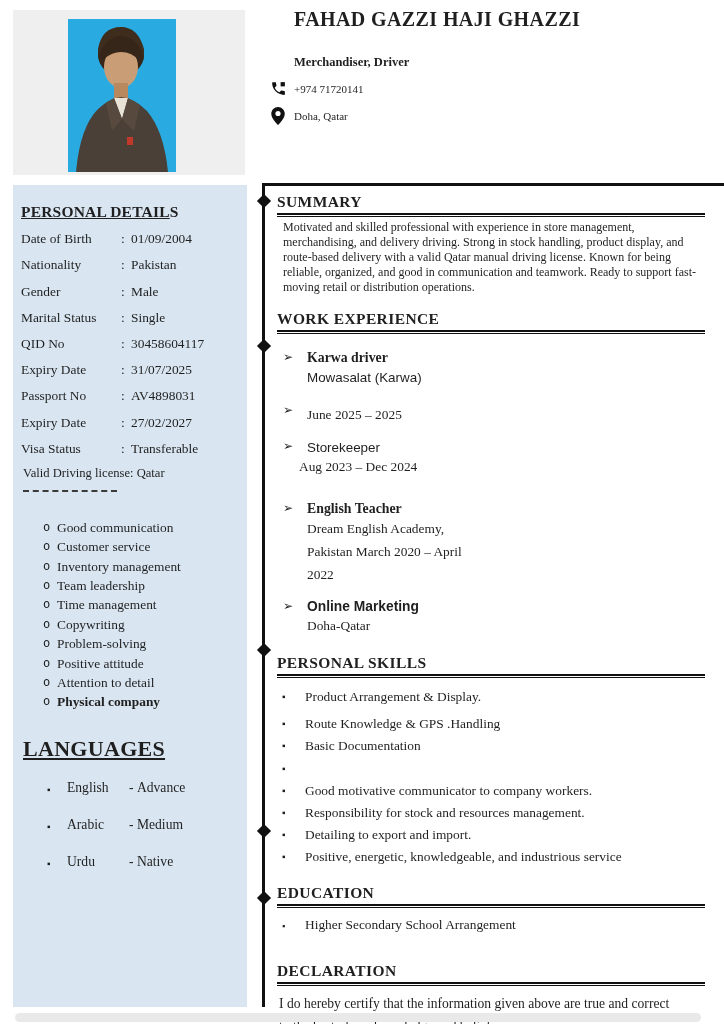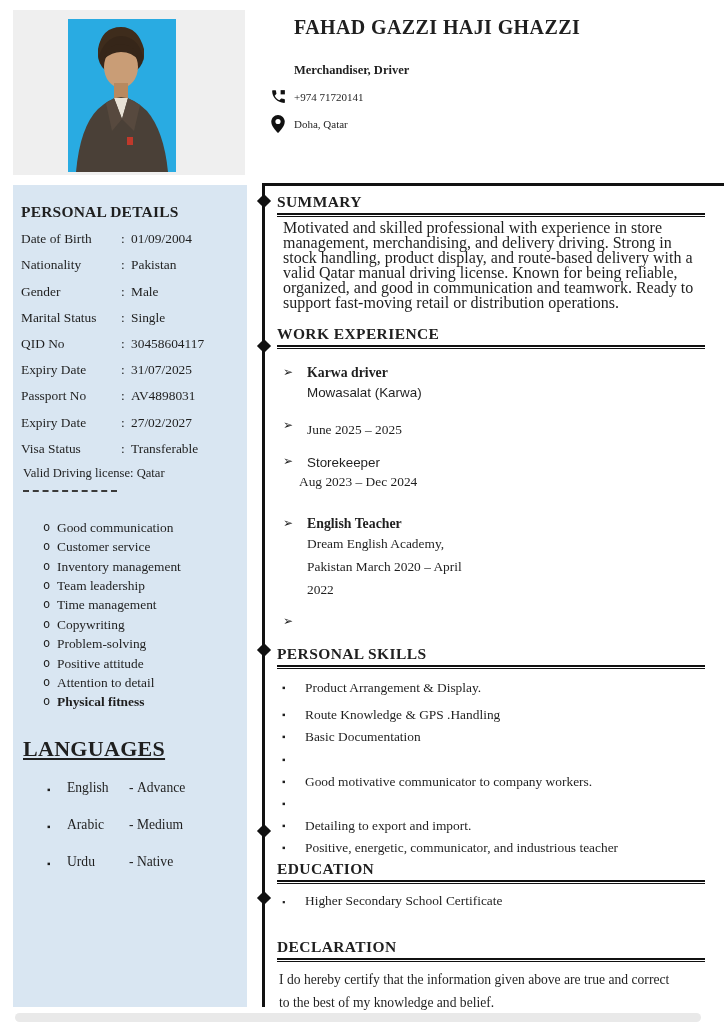--- a/index.html
+++ b/index.html
@@ -11,35 +11,35 @@
     color:#1f1f1f;
     overflow:hidden;
   }
   .sans { font-family:"Liberation Sans","DejaVu Sans",sans-serif; }
 
   
   .photo-box { position:absolute; left:13px; top:10px; width:232px; height:165px; background:#efefef; }
   .photo { position:absolute; left:55px; top:9px; width:108px; height:153px; overflow:hidden; }
   .photo svg { display:block; }
 
-  .header { position:absolute; left:262px; top:16px; width:462px; }
+  .header { position:absolute; left:262px; top:8px; width:462px; }
   .name { font-size:20px; font-weight:bold; letter-spacing:0.4px; padding-left:32px; }
   .job-title { font-size:12.5px; font-weight:bold; padding-left:32px; margin-top:24px; }
   .contact-row { display:flex; align-items:center; margin-top:10px; }
   .contact-row .ic { width:32px; display:flex; justify-content:center; flex:0 0 32px; }
   .contact-row .txt { font-size:11px; }
   .contact-row svg { display:block; }
 
   
   .sidebar {
     position:absolute; left:13px; top:185px; width:234px; height:822px;
     background:#d9e6f2; padding:18px 8px 0 8px;
   }
   .sb-heading { font-size:15.5px; font-weight:bold; letter-spacing:0.2px; }
-  .sb-heading .u { }
+  .sb-heading .u { text-decoration:underline; }
   .pd-row { display:flex; font-size:13.4px; margin-top:10.2px; }
   .pd-row:first-of-type { margin-top:4px; }
   .pd-label { width:100px; flex:0 0 100px; }
   .pd-colon { width:10px; flex:0 0 10px; }
   .license-note { font-size:12.6px; margin-top:9px; padding-left:2px; }
   .dash-line { width:94px; border-top:2px dashed #3a3a3a; margin:9px 0 0 2px; }
 
   .skills-list { margin-top:26px; list-style:none; }
   .skills-list li { display:flex; font-size:13.4px; line-height:19.4px; }
   .skills-list .blt { width:14px; flex:0 0 14px; margin-left:22px; font-family:"DejaVu Sans Mono",monospace; font-size:12px; }
@@ -54,36 +54,36 @@
   
   .top-line { position:absolute; left:262px; top:183px; width:462px; height:2.5px; background:#111; }
   .v-line   { position:absolute; left:262px; top:183px; width:3px; height:824px; background:#111; }
   .diamond  { position:absolute; width:10px; height:10px; background:#111; transform:rotate(45deg); left:259px; }
   .d1 { top:196px; } .d2 { top:341px; } .d3 { top:645px; } .d4 { top:826px; } .d5 { top:893px; }
 
   .main { position:absolute; left:265px; top:186px; width:459px; padding:0 19px 0 12px; }
   .sec-head { font-size:15.5px; font-weight:bold; letter-spacing:0.4px; }
   .rule { margin-top:2px; border-top:2px solid #111; border-bottom:1px solid #111; height:4px; }
   .summary-head { margin-top:7px; }
-  .summary-text { margin-top:3px; font-size:16px; line-height:15px; padding-left:6px; }
+  .summary-text { margin-top:3px; font-size:12px; line-height:15px; padding-left:6px; }
 
   .work-head { margin-top:15px; }
   .wx-item { display:flex; }
   .wx-item .blt { width:30px; flex:0 0 30px; padding-left:6px; font-size:12px; font-family:"DejaVu Sans","Liberation Sans",sans-serif; }
   .wx-title { font-size:13.8px; font-weight:bold; }
   .wx-line { font-size:13.4px; line-height:23px; }
   .m16 { margin-top:16px; } .m14 { margin-top:14px; } .m13 { margin-top:13px; } .m24 { margin-top:24px; }
 
   .ps-head { margin-top:17px; }
   .ps-list { list-style:none; margin-top:8px; }
   .ps-list li { display:flex; font-size:13.4px; line-height:22.2px; }
   .ps-list .blt { width:28px; flex:0 0 28px; padding-left:5px; font-size:10px; }
   .ps-list li:first-child { margin-bottom:5px; }
 
-  .edu-head { }
+  .edu-head { margin-top:15px; }
   .edu-list { list-style:none; margin-top:9px; }
   .edu-list li { display:flex; font-size:13.4px; }
   .edu-list .blt { width:28px; flex:0 0 28px; padding-left:5px; font-size:9px; line-height:19px; }
 
   .decl-head { margin-top:26px; }
   .decl-text { margin-top:6px; font-size:13.6px; line-height:23px; max-width:405px; padding-left:2px; }
 
   .page-edge { position:absolute; left:15px; top:1013px; width:686px; height:9px; background:#e9e9e9; border-radius:5px; }
 </style>
 </head>
@@ -219,21 +219,21 @@
     <li>
         <span class="blt">o</span>
         <span>Positive attitude</span>
       </li>
     <li>
         <span class="blt">o</span>
         <span>Attention to detail</span>
       </li>
     <li>
         <span class="blt">o</span>
-        <span class="skill-strong">Physical fitness</span>
+        <span class="skill-strong">Physical company</span>
       </li>
   </ul>
 
   <div class="lang-heading">LANGUAGES</div>
   <ul class="lang-list">
     <li><span class="blt">▪</span><span class="lang-name">English</span><span class="lang-dash">-</span>&nbsp;<span>Advance</span></li>
     <li><span class="blt">▪</span><span class="lang-name">Arabic</span><span class="lang-dash">-</span>&nbsp;<span>Medium</span></li>
     <li><span class="blt">▪</span><span class="lang-name">Urdu</span><span class="lang-dash">-</span>&nbsp;<span>Native</span></li>
   </ul>
 </div>
@@ -283,20 +283,24 @@
     <div>
       <div class="wx-title">English Teacher</div>
       <div class="wx-line">Dream English Academy,</div>
       <div class="wx-line">Pakistan March 2020 – April</div>
       <div class="wx-line">2022</div>
     </div>
   </div>
 
   <div class="wx-item m13">
     <span class="blt">➢</span>
+    <div>
+      <div class="wx-title sans">Online Marketing</div>
+      <div class="wx-line">Doha-Qatar</div>
+    </div>
   </div>
 
   <div class="sec-head ps-head">PERSONAL SKILLS</div>
   <div class="rule"></div>
   <ul class="ps-list">
     <li>
         <span class="blt">▪</span>
         <span>Product Arrangement &amp; Display.</span>
       </li>
     <li>
@@ -309,37 +313,38 @@
       </li>
     <li>
         <span class="blt">▪</span>
       </li>
     <li>
         <span class="blt">▪</span>
         <span>Good motivative communicator to company workers.</span>
       </li>
     <li>
         <span class="blt">▪</span>
+        <span>Responsibility for stock and resources management.</span>
       </li>
     <li>
         <span class="blt">▪</span>
         <span>Detailing to export and import.</span>
       </li>
     <li>
         <span class="blt">▪</span>
-        <span>Positive, energetic, communicator, and industrious teacher</span>
+        <span>Positive, energetic, knowledgeable, and industrious service</span>
       </li>
   </ul>
 
   <div class="sec-head edu-head">EDUCATION</div>
   <div class="rule"></div>
   <ul class="edu-list">
     <li>
         <span class="blt">▪</span>
-        <span>Higher Secondary School Certificate</span>
+        <span>Higher Secondary School Arrangement</span>
       </li>
   </ul>
 
   <div class="sec-head decl-head">DECLARATION</div>
   <div class="rule"></div>
   <p class="decl-text">I do hereby certify that the information given above are true and correct to the best of my knowledge and belief.</p>
 
 </div>
 
 <div class="page-edge"></div>

